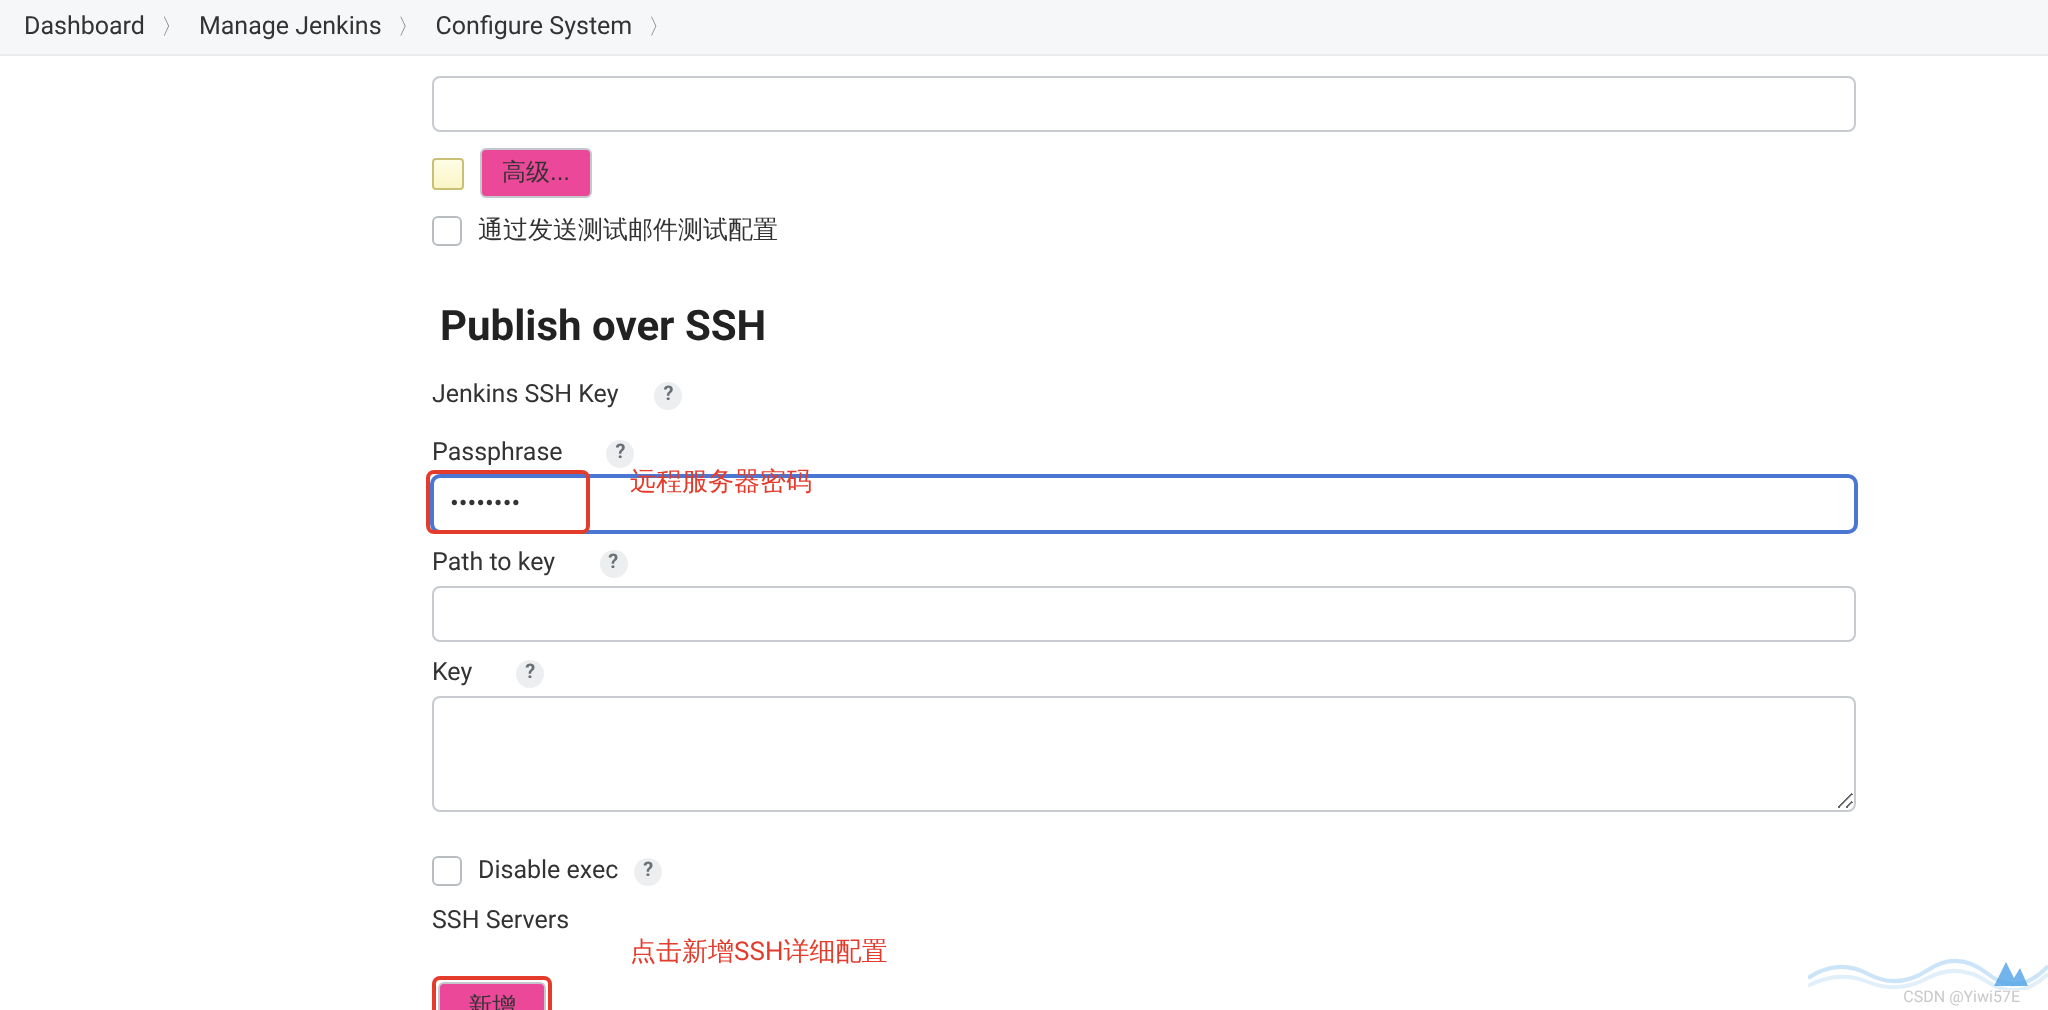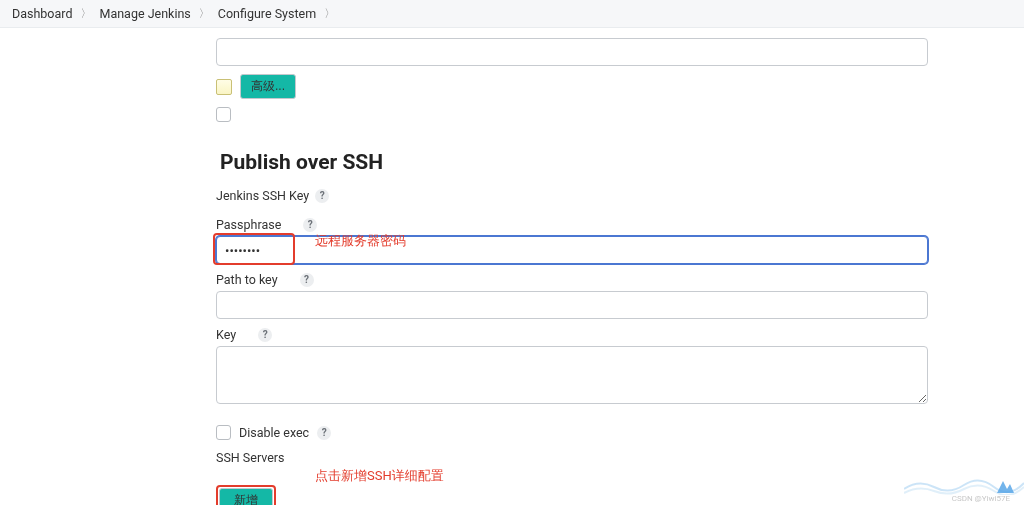--- a/index.html
+++ b/index.html
@@ -70,26 +70,26 @@
       font-weight: 700;
       color: #222;
       margin: 28px 0 14px 4px;
     }
     .subsection {
       font-size: 12.5px;
       color: #333;
       margin-bottom: 14px;
       display: flex;
       align-items: center;
-      gap: 6px;
+      gap: 18px;
     }
     .btn {
       display: inline-block;
       border: 1px solid #c4c8cd;
-      background: #14b8a6;
+      background: #ec4899;
       padding: 3px 10px;
       font-size: 12px;
       color: #333;
       border-radius: 3px;
       cursor: pointer;
     }
     .btn-row {
       display: flex;
       align-items: center;
       gap: 8px;
@@ -185,20 +185,21 @@
     <input type="text" class="input-tall" value="" style="">
   </div>
 
   <div class="btn-row">
     <span class="file-icon"></span>
     <button class="btn">高级...</button>
   </div>
 
   <div class="checkbox-row">
     <span class="checkbox"></span>
+    <span>通过发送测试邮件测试配置</span>
   </div>
 
   <div class="section-title">Publish over SSH</div>
 
   <div class="subsection">
     <span>Jenkins SSH Key</span>
     <span class="help-icon">?</span>
   </div>
 
   <div class="form-row">

